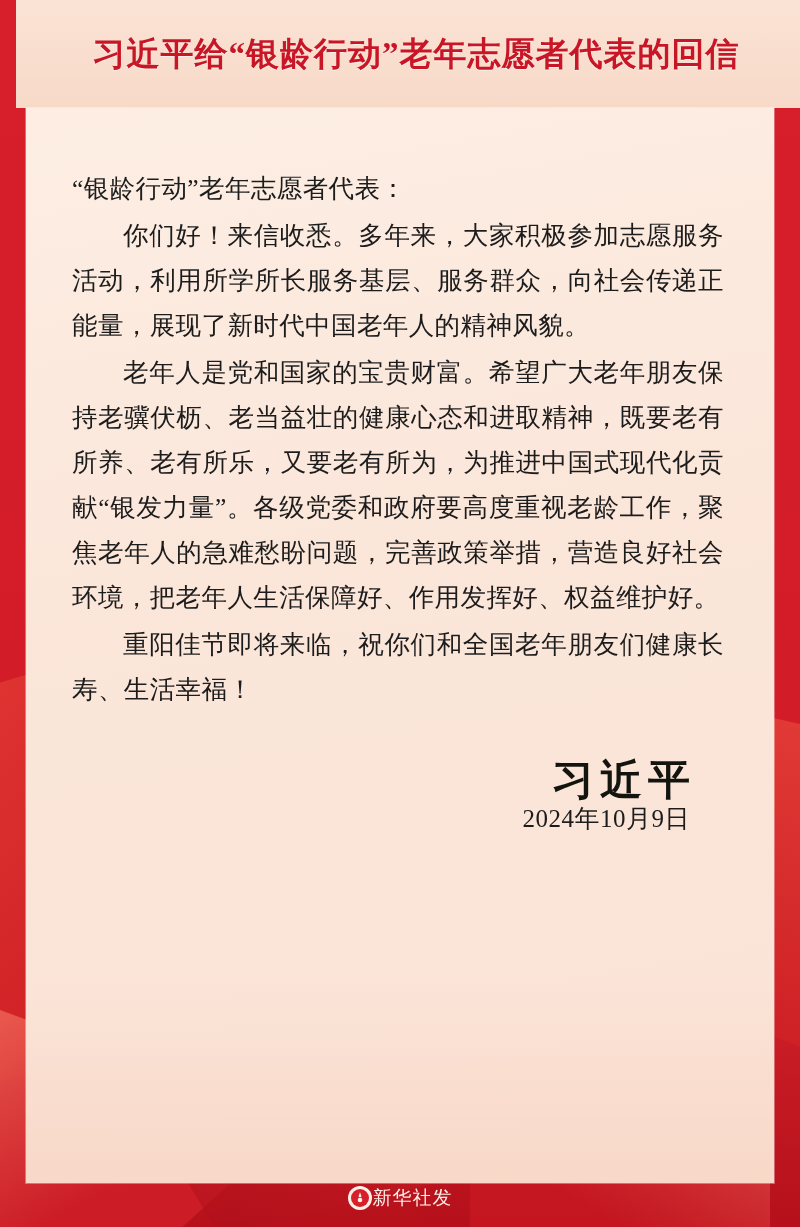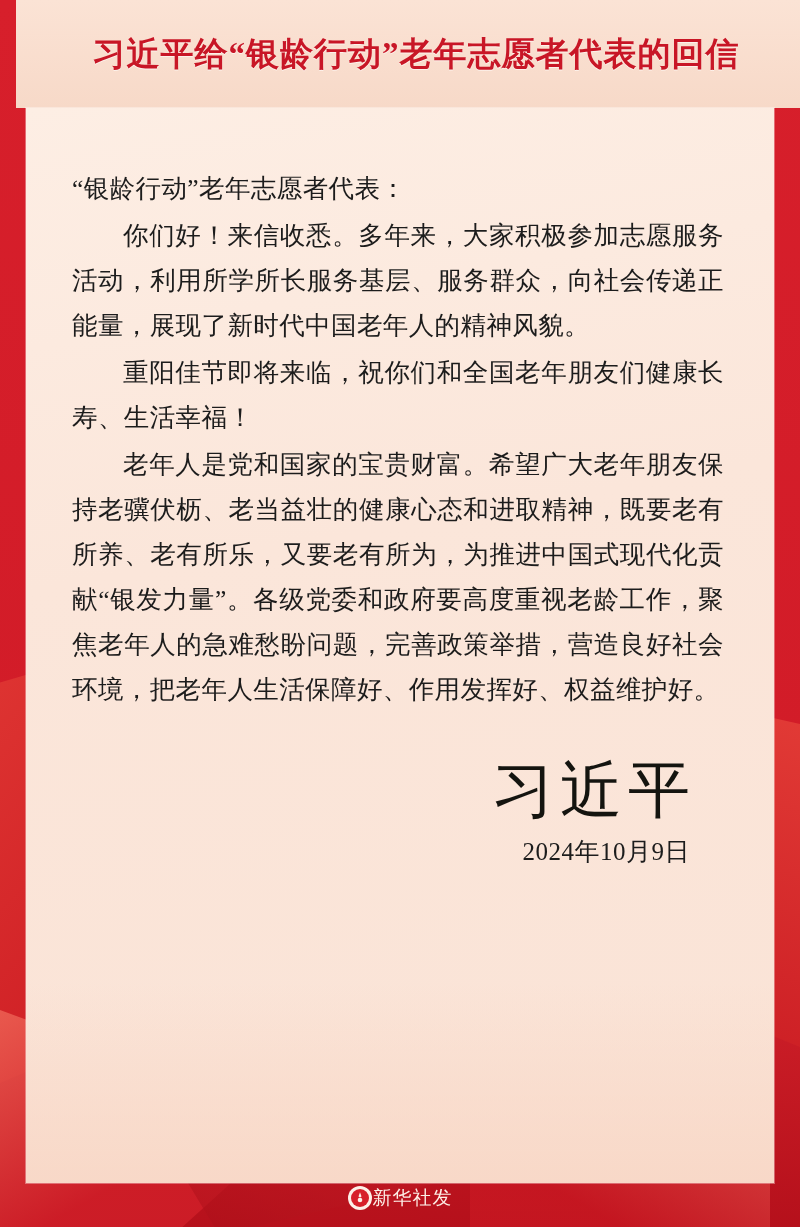--- a/index.html
+++ b/index.html
@@ -150,27 +150,27 @@
 
   .signature-block {
     position: relative;
     z-index: 2;
     margin-top: 46px;
     padding-right: 78px;
     text-align: right;
   }
   .signature-name {
     font-family: "Liberation Serif", "DejaVu Serif", serif;
-    font-size: 62px;
+    font-size: 42px;
     letter-spacing: 6px;
     color: #14140f;
     line-height: 1.05;
+    font-weight: bold;
   }
   .signature-date {
-    margin-top: 12px;
     font-size: 25px;
     color: #1c1c1c;
     letter-spacing: 0.5px;
     padding-right: 6px;
   }
 
   
   .credit {
     position: absolute;
     left: 0;
@@ -210,22 +210,22 @@
   <div class="bg-fold-c"></div>
 
   <div class="title-band">
     <div class="title-text">习近平给“银龄行动”老年志愿者代表的回信</div>
   </div>
 
   <div class="letter-card">
     <div class="letter-body">
       <p class="salutation">“银龄行动”老年志愿者代表：</p>
       <p class="indent">你们好！来信收悉。多年来，大家积极参加志愿服务活动，利用所学所长服务基层、服务群众，向社会传递正能量，展现了新时代中国老年人的精神风貌。</p>
+      <p class="indent">老年人是党和国家的宝贵财富。希望广大老年朋友保持老骥伏枥、老当益壮的健康心态和进取精神，既要老有所养、老有所乐，又要老有所为，为推进中国式现代化贡献“银发力量”。各级党委和政府要高度重视老龄工作，聚焦老年人的急难愁盼问题，完善政策举措，营造良好社会环境，把老年人生活保障好、作用发挥好、权益维护好。</p>
       <p class="indent">重阳佳节即将来临，祝你们和全国老年朋友们健康长寿、生活幸福！</p>
-      <p class="indent">老年人是党和国家的宝贵财富。希望广大老年朋友保持老骥伏枥、老当益壮的健康心态和进取精神，既要老有所养、老有所乐，又要老有所为，为推进中国式现代化贡献“银发力量”。各级党委和政府要高度重视老龄工作，聚焦老年人的急难愁盼问题，完善政策举措，营造良好社会环境，把老年人生活保障好、作用发挥好、权益维护好。</p>
     </div>
 
     <div class="signature-block">
       <div class="signature-name">习近平</div>
       <div class="signature-date">2024年10月9日</div>
     </div>
   </div>
 
   <div class="credit">
     <span class="credit-logo">

